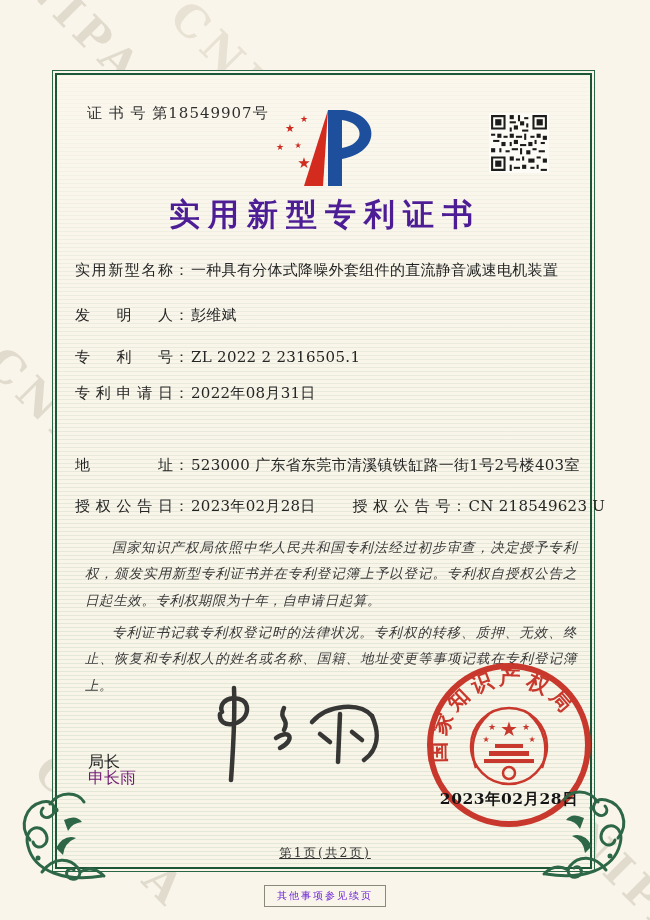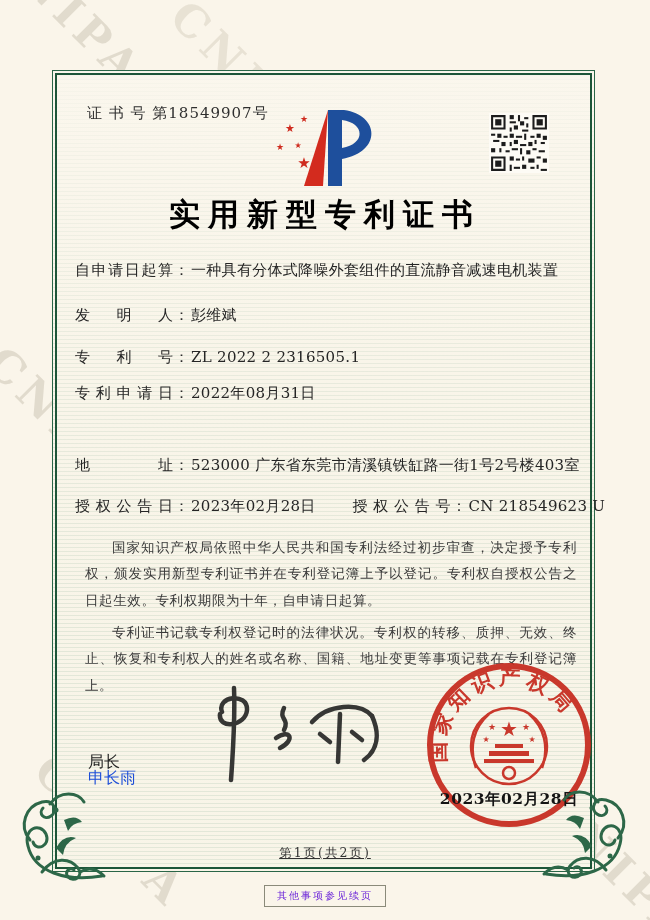--- a/index.html
+++ b/index.html
@@ -23,40 +23,40 @@
       linear-gradient(180deg,rgba(251,247,238,0.85) 0%,rgba(251,247,238,0.35) 35%,rgba(251,247,238,0.15) 70%),
       repeating-linear-gradient(180deg,rgba(120,165,135,0.20) 0px,rgba(120,165,135,0.20) 1px,rgba(0,0,0,0) 1px,rgba(0,0,0,0) 4px),
       #f8f4e7;
   }
   .frame-inner{position:absolute;inset:2px;border:2px solid #1d5539;}
   .cert-no{position:absolute;left:87px;top:104px;font-size:15px;letter-spacing:1px;color:#2e2e2e;}
   .logo{position:absolute;left:268px;top:106px;}
   .qr{position:absolute;left:489px;top:113px;width:60px;height:60px;}
   .title{
     position:absolute;left:0;right:0;top:194px;text-align:center;
-    font-size:31px;font-weight:bold;letter-spacing:8px;color:#000000;
+    font-size:31px;font-weight:bold;letter-spacing:8px;color:#4c1d95;
   }
   .row{position:absolute;left:75px;width:505px;font-size:15px;white-space:nowrap;}
   .row .lab{
     display:inline-block;width:98px;vertical-align:top;
     text-align:justify;text-align-last:justify;text-justify:inter-character;
     color:#262626;
   }
   .row .colon{display:inline-block;margin:0 2px 0 1px;}
   .row .val{letter-spacing:0.3px;color:#252525;}
   .row2-group{display:inline-block;}
   .g2{margin-left:32px;}
   .body-text{
     position:absolute;left:85px;top:534px;width:492px;
-    font-size:13.5px;line-height:1.95;
+    font-size:13.5px;line-height:1.95;font-style:italic;
     color:#3a3a3a;letter-spacing:0.6px;text-align:justify;
   }
   .body-text p{margin:0 0 6px 0;text-indent:2em;}
   .sig-title{position:absolute;left:88px;top:736px;font-size:16px;font-family:"Liberation Sans","DejaVu Sans",sans-serif;color:#222;margin-top:16px;}
-  .sig-name{position:absolute;left:88px;top:768px;font-size:16px;font-family:"Liberation Sans","DejaVu Sans",sans-serif;color:#1d4ed8;}
+  .sig-name{position:absolute;left:88px;top:768px;font-size:16px;font-family:"Liberation Sans","DejaVu Sans",sans-serif;color:#701a75;}
   .signature{position:absolute;left:192px;top:682px;}
   .seal{position:absolute;left:424px;top:660px;width:170px;height:170px;}
   .seal-date{
     position:absolute;left:424px;top:789px;width:170px;text-align:center;
     font-size:15.5px;font-weight:bold;color:#141414;letter-spacing:0.5px;
   }
   .page-num{position:absolute;left:0;right:0;top:845px;text-align:center;font-size:12.5px;color:#333;letter-spacing:2px;text-decoration:underline;}
   .cont-note{
     position:absolute;left:50%;top:885px;transform:translateX(-50%);
     font-size:10px;color:#6d28d9;letter-spacing:2px;
@@ -154,21 +154,21 @@
         <rect x="16" y="25" width="2" height="2"></rect>
       <rect x="20" y="26" width="2" height="1"></rect>
         <rect x="23" y="25" width="1" height="2"></rect>
         <rect x="25" y="27" width="3" height="1"></rect>
     </g>
   </svg>
 
   <div class="title">实用新型专利证书</div>
 
   <div class="row" style="top:261px;">
-    <span class="lab">自申请日起算</span><span class="colon">：</span><span class="val">一种具有分体式降噪外套组件的直流静音减速电机装置</span>
+    <span class="lab">实用新型名称</span><span class="colon">：</span><span class="val">一种具有分体式降噪外套组件的直流静音减速电机装置</span>
   </div>
   <div class="row" style="top:306px;">
     <span class="lab">发明人</span><span class="colon">：</span><span class="val">彭维斌</span>
   </div>
   <div class="row" style="top:348px;">
     <span class="lab">专利号</span><span class="colon">：</span><span class="val">ZL 2022 2 2316505.1</span>
   </div>
   <div class="row" style="top:384px;">
     <span class="lab">专利申请日</span><span class="colon">：</span><span class="val">2022年08月31日</span>
   </div>

